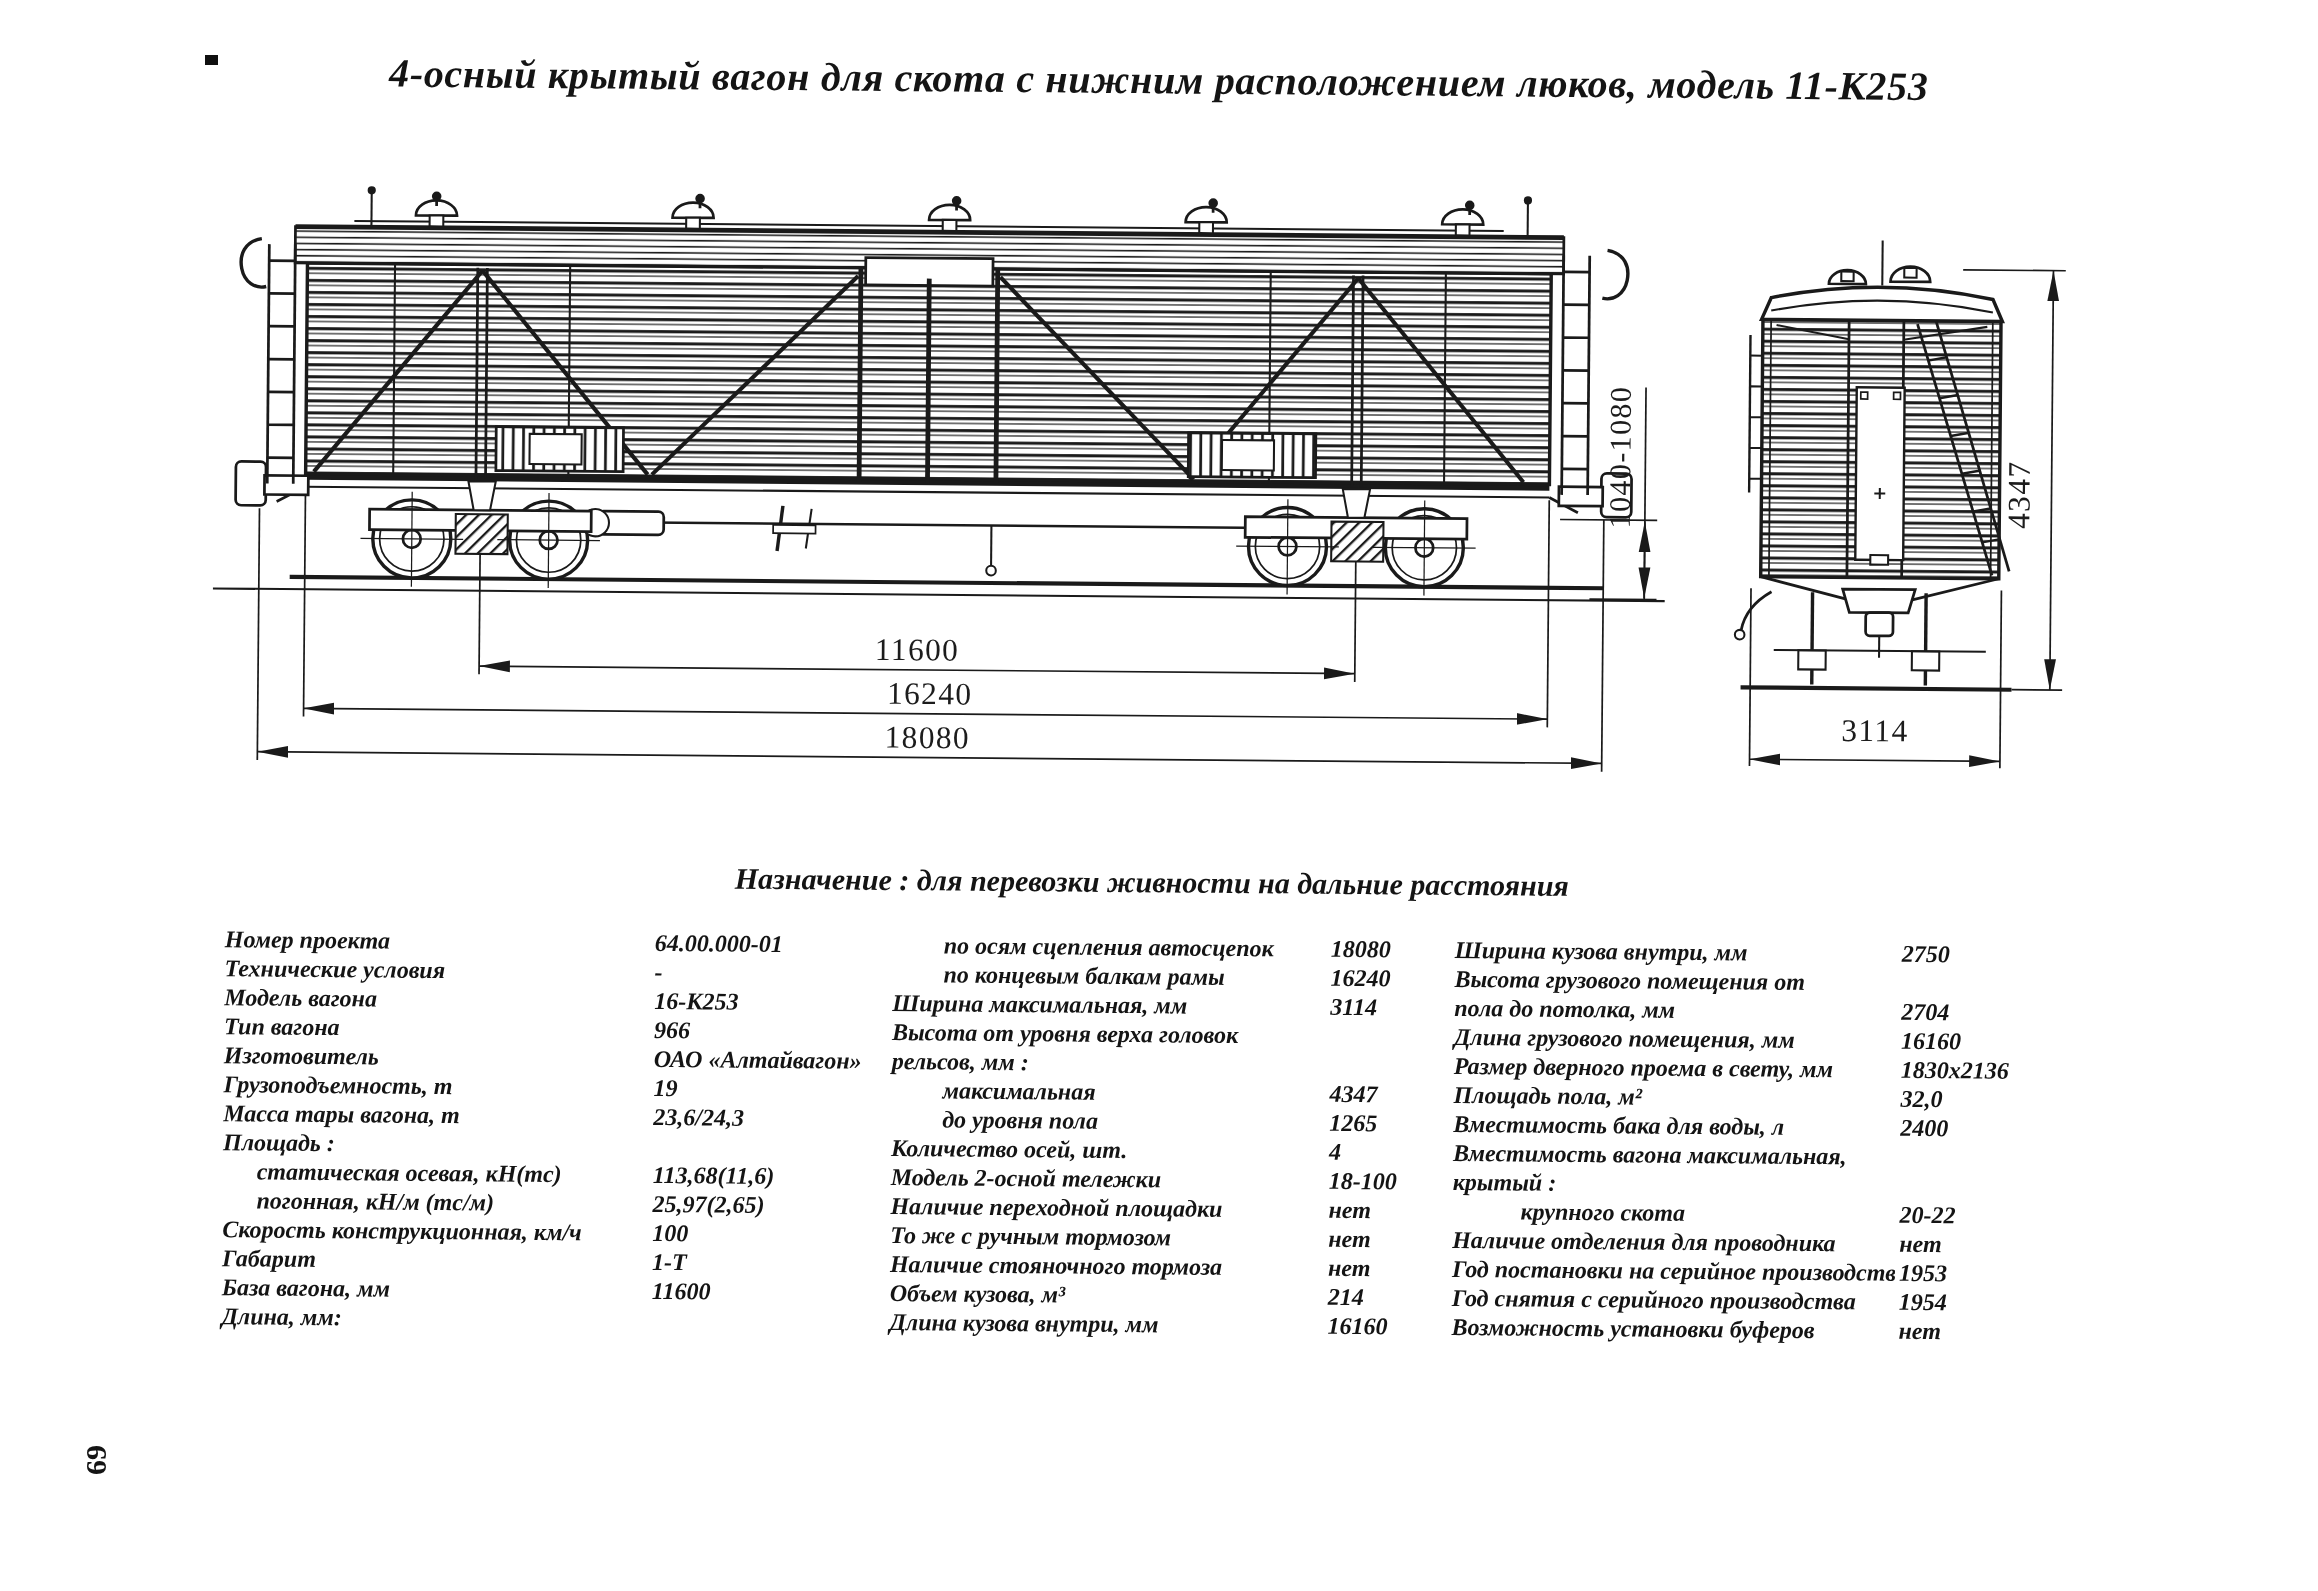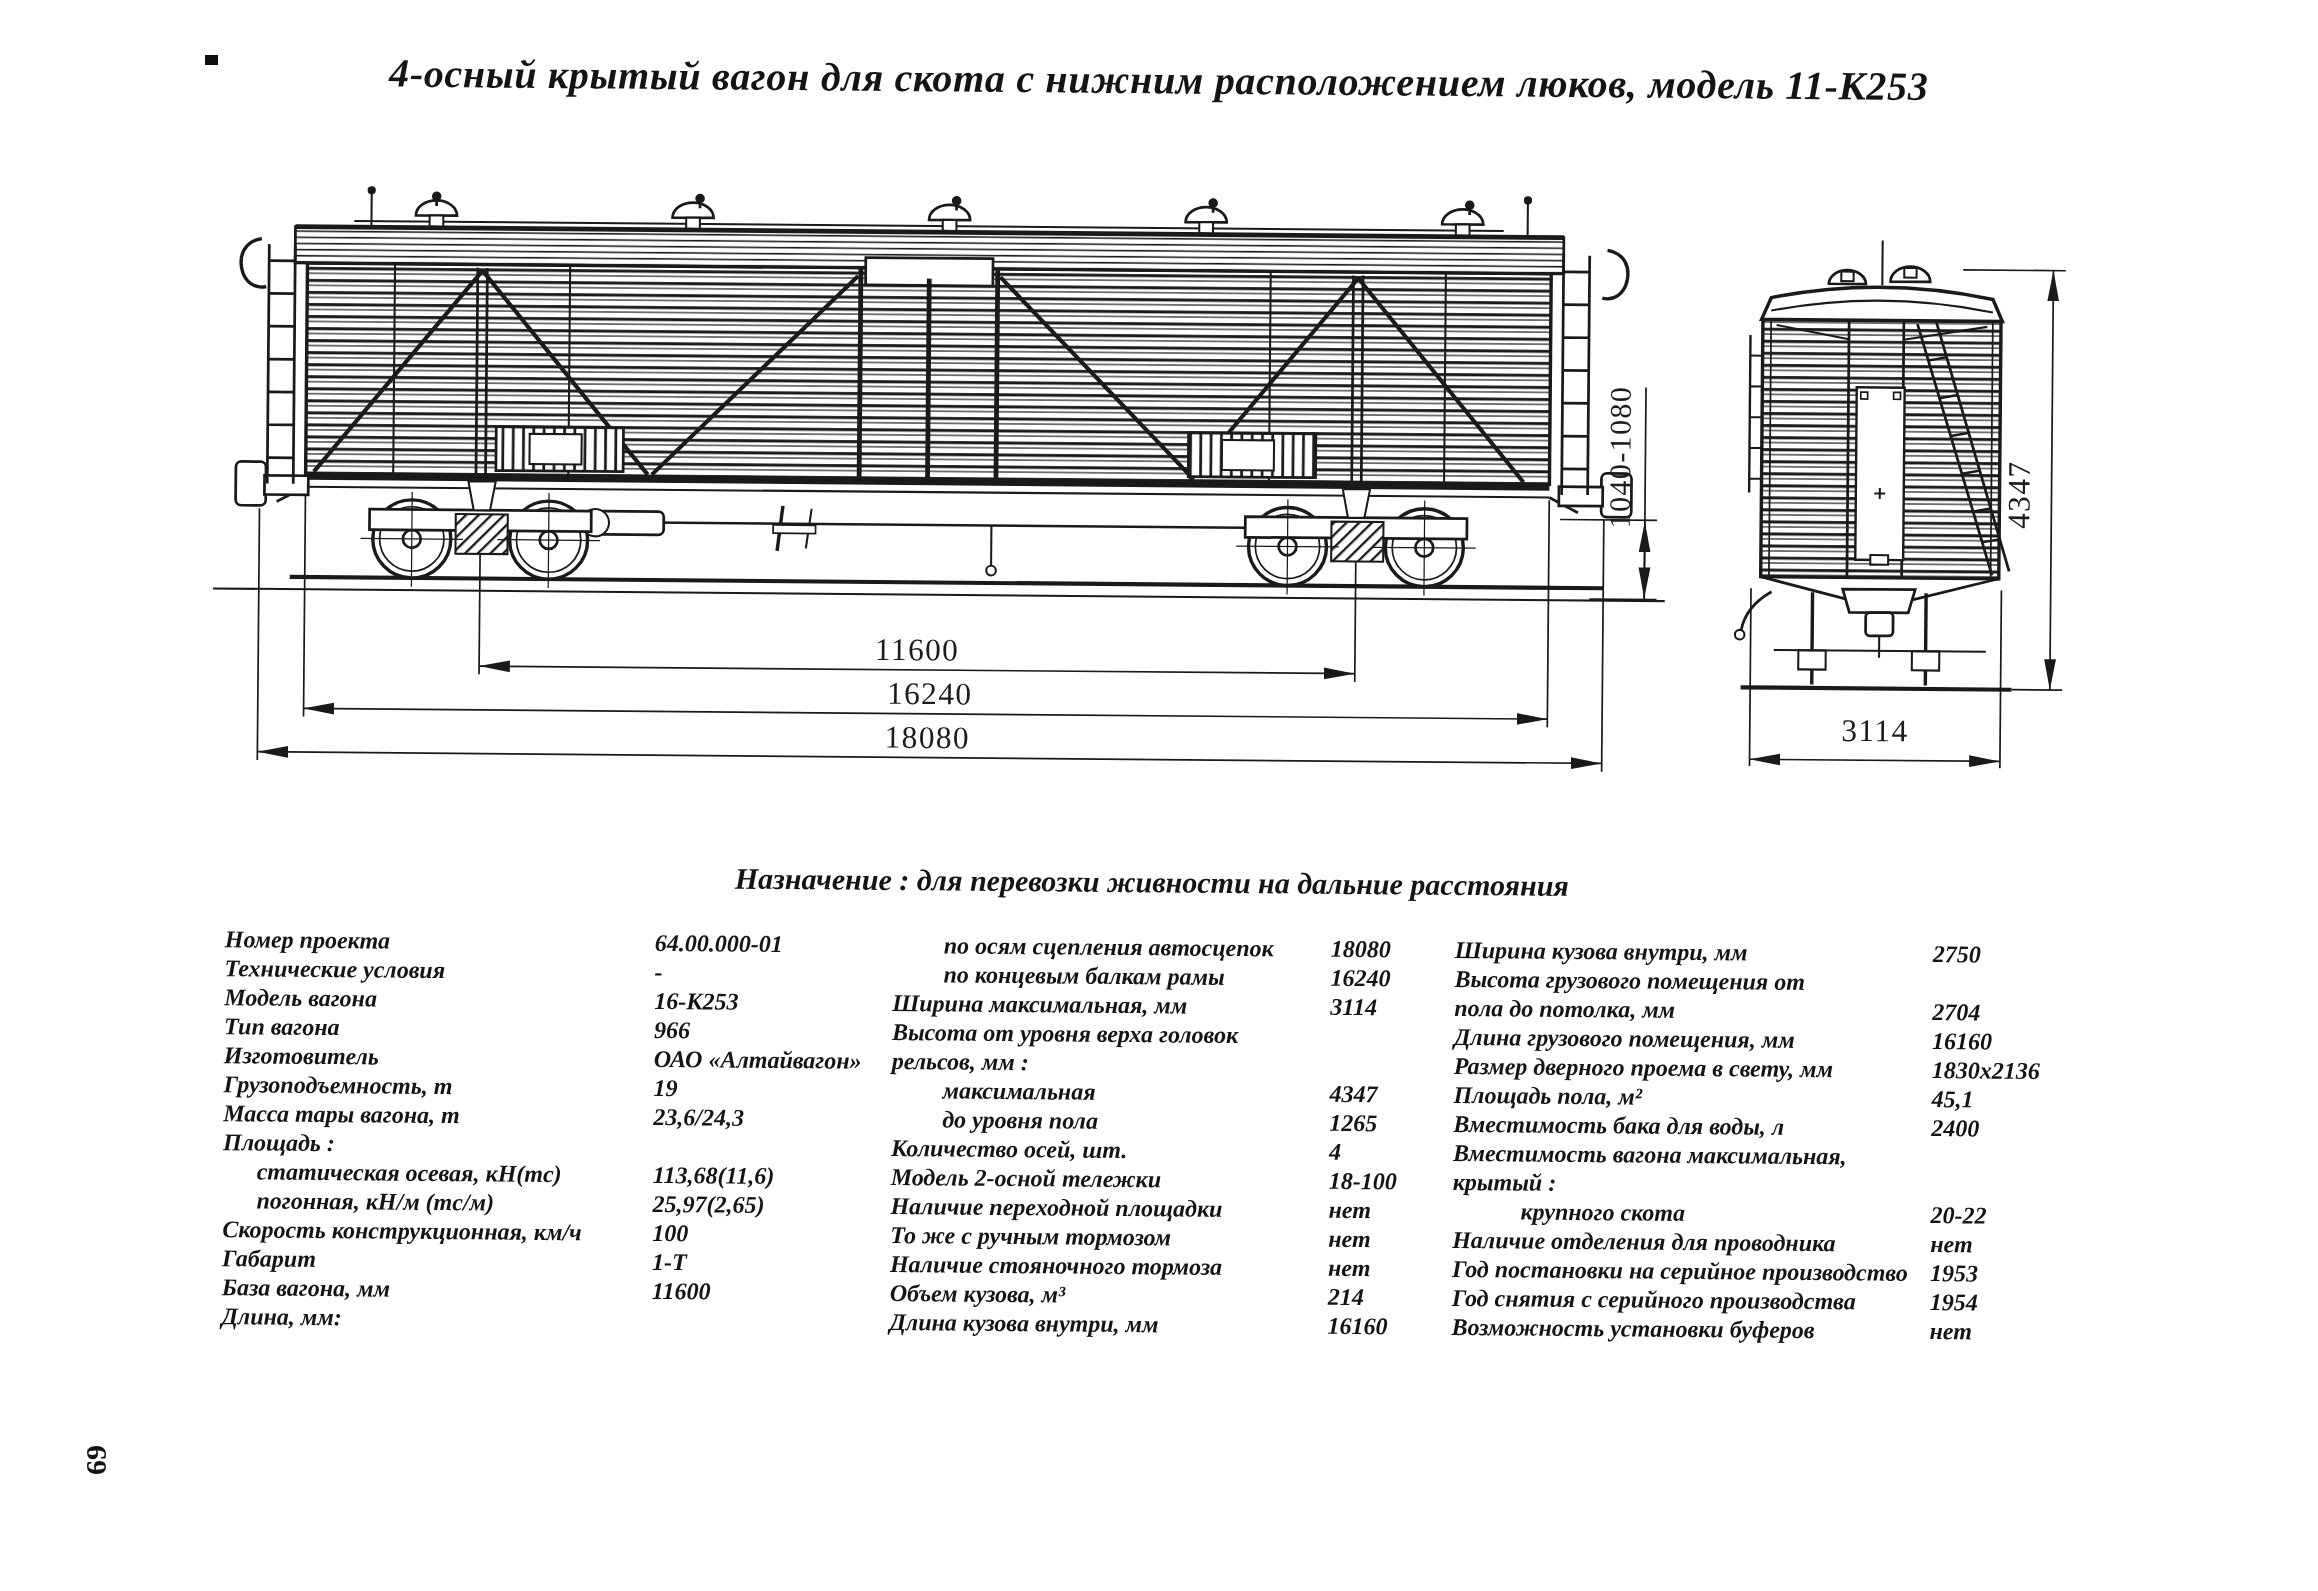--- a/index.html
+++ b/index.html
@@ -22,21 +22,21 @@
   }
   .col{position:absolute;top:925px;}
   .c1{left:233px;width:684px;}
   .c2{left:901px;width:691px;}
   .c3{left:1463px;width:855px;}
   .r{position:relative;height:29px;line-height:29px;white-space:nowrap;}
   .l,.v{font-style:italic;font-weight:bold;font-size:24px;}
   .v{position:absolute;top:0;background:#fff;padding-left:4.1px;}
   .c1 .v{left:426px;}
   .c2 .v{left:434px;}
-  .c3 .v{left:474px;text-align:center;}
+  .c3 .v{left:443px;text-align:center;}
   .ind-sm{padding-left:34px;}
   .ind-md{padding-left:51px;}
   .ind-lg{padding-left:68px;}
   .pagenum{
     position:absolute;left:81px;top:1443px;
     font-weight:bold;font-size:30px;
     transform:rotate(-90deg);transform-origin:center;
   }
   .artifact{position:absolute;left:205px;top:55px;width:13px;height:10.3px;background:#101010;}
   svg{position:absolute;left:0;top:0;}
@@ -404,21 +404,21 @@
     <div class="r"><span class="l">Объем кузова, м³</span><span class="v">214</span></div>
     <div class="r"><span class="l">Длина кузова внутри, мм</span><span class="v">16160</span></div>
   </div>
 
   <div class="col c3">
     <div class="r"><span class="l">Ширина кузова внутри, мм</span><span class="v">2750</span></div>
     <div class="r"><span class="l">Высота грузового помещения от</span><span class="v"></span></div>
     <div class="r"><span class="l">пола до потолка, мм</span><span class="v">2704</span></div>
     <div class="r"><span class="l">Длина грузового помещения, мм</span><span class="v">16160</span></div>
     <div class="r"><span class="l">Размер дверного проема в свету, мм</span><span class="v">1830x2136</span></div>
-    <div class="r"><span class="l">Площадь пола, м²</span><span class="v">45,1</span></div>
+    <div class="r"><span class="l">Площадь пола, м²</span><span class="v">32,0</span></div>
     <div class="r"><span class="l">Вместимость бака для воды, л</span><span class="v">2400</span></div>
     <div class="r"><span class="l">Вместимость вагона максимальная,</span><span class="v"></span></div>
     <div class="r"><span class="l">крытый :</span><span class="v"></span></div>
     <div class="r"><span class="l ind-lg">крупного скота</span><span class="v">20-22</span></div>
     <div class="r"><span class="l">Наличие отделения для проводника</span><span class="v">нет</span></div>
     <div class="r"><span class="l">Год постановки на серийное производство</span><span class="v">1953</span></div>
     <div class="r"><span class="l">Год снятия с серийного производства</span><span class="v">1954</span></div>
     <div class="r"><span class="l">Возможность установки буферов</span><span class="v">нет</span></div>
   </div>
 

